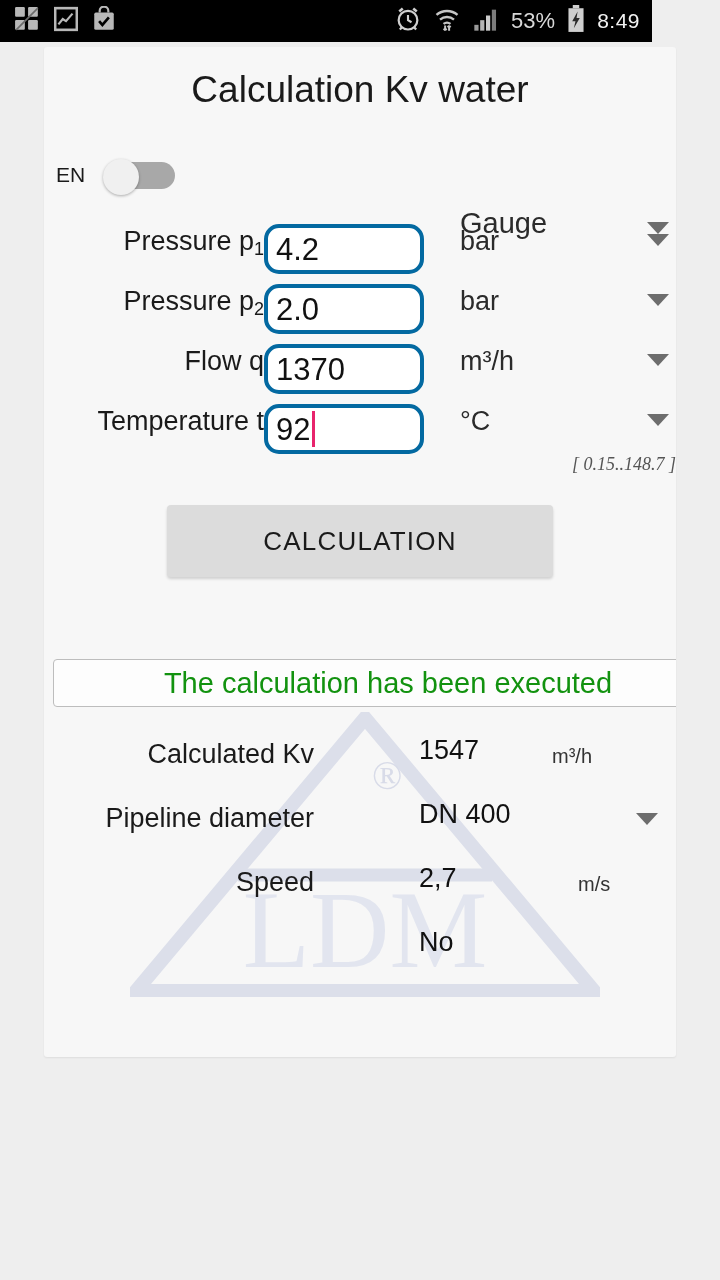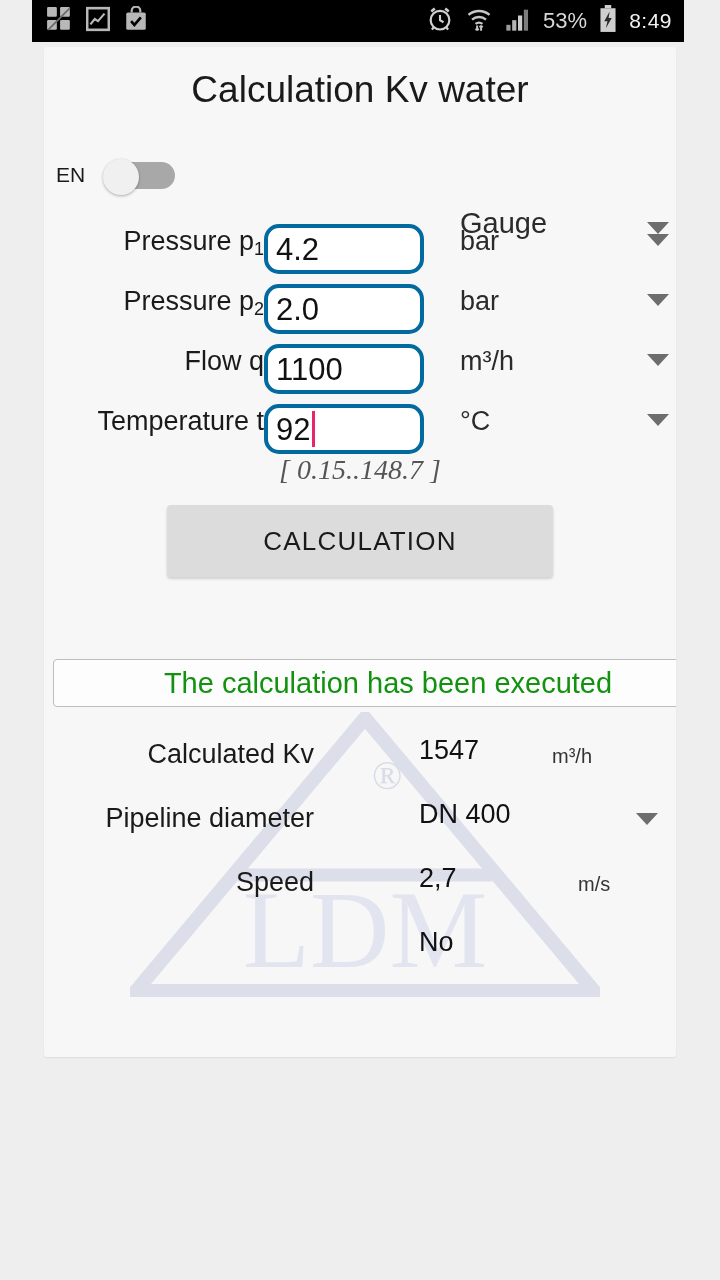--- a/index.html
+++ b/index.html
@@ -17,21 +17,20 @@
   }
 
   
   .statusbar {
     position: absolute;
     left: 0; top: 0;
     width: 652px; height: 42px;
     background: #000000;
     display: flex;
     align-items: center;
-    margin-left: 32px;
   }
   .sb-left {
     display: flex;
     align-items: center;
     gap: 14px;
     padding-left: 14px;
   }
   .sb-right {
     position: absolute;
     right: 12px; top: 0;
@@ -204,22 +203,22 @@
     color: #2b2b2b;
   }
   .row-caret {
     position: absolute;
     left: 603px; top: 22px;
   }
   .hint {
     position: absolute;
     left: 0; top: 2px;
     width: 632px;
-    text-align: center;
-    font-size: 28px;
+    text-align: right;
+    font-size: 18px;
     font-style: italic;
     color: #555555;
     font-family: "Liberation Serif", serif;
   }
 
   
   .calc-btn {
     position: absolute;
     left: 123px; top: 458px;
     width: 386px; height: 72px;
@@ -398,21 +397,21 @@
         <span class="field">
           <span class="field-value">2.0</span>
         </span>
         <span class="unit">bar</span>
         <span class="caret row-caret"></span>
       </div>
 
       <div class="row">
         <span class="row-label">Flow q</span>
         <span class="field">
-          <span class="field-value">1100</span>
+          <span class="field-value">1370</span>
         </span>
         <span class="unit">m³/h</span>
         <span class="caret row-caret"></span>
       </div>
 
       <div class="row">
         <span class="row-label">Temperature t</span>
         <span class="field">
           <span class="field-value">92</span>
             <span class="caret-bar"></span>

